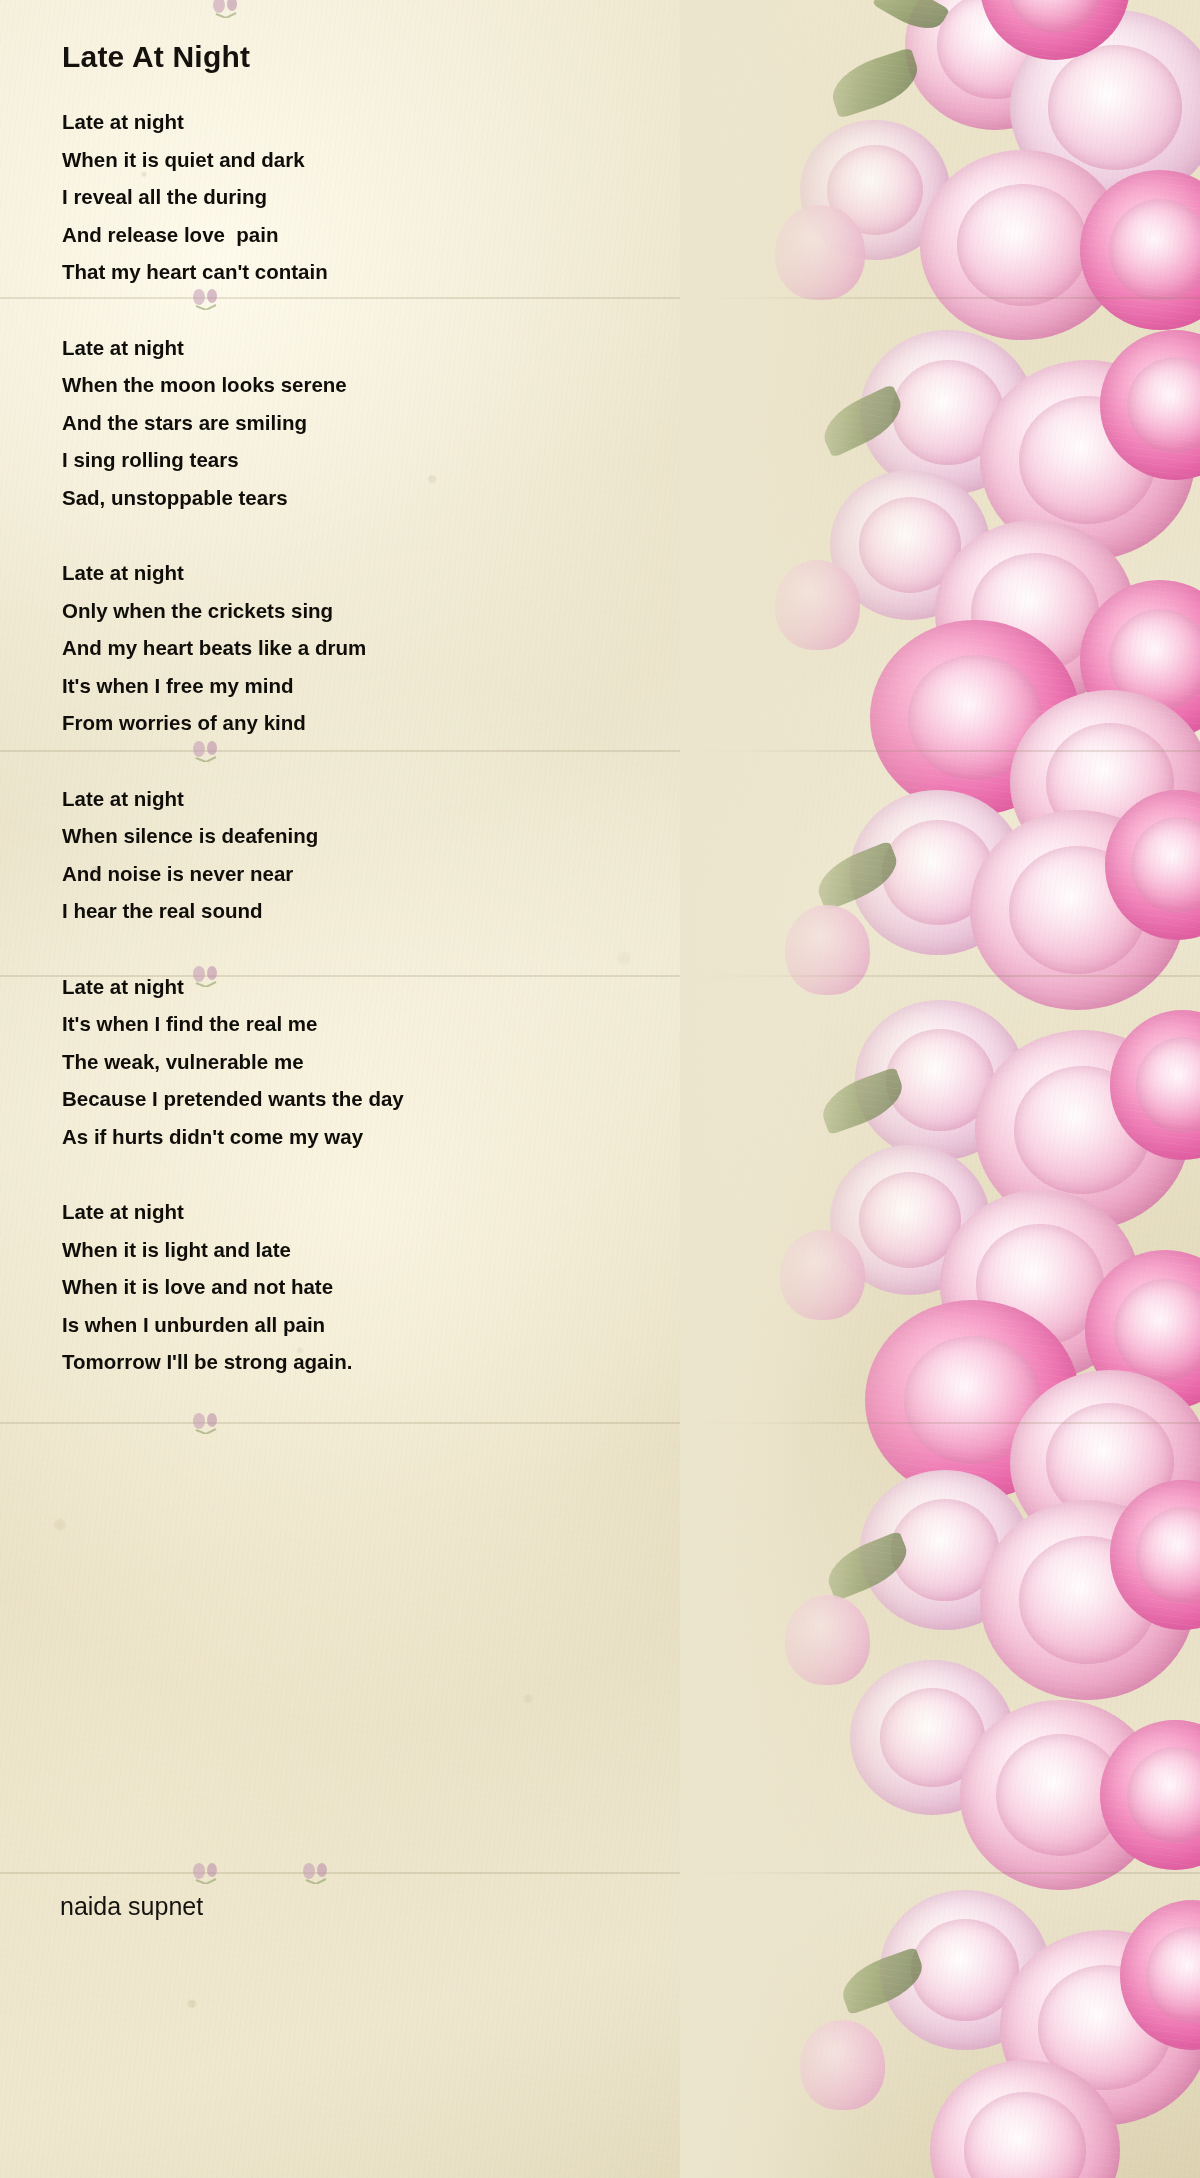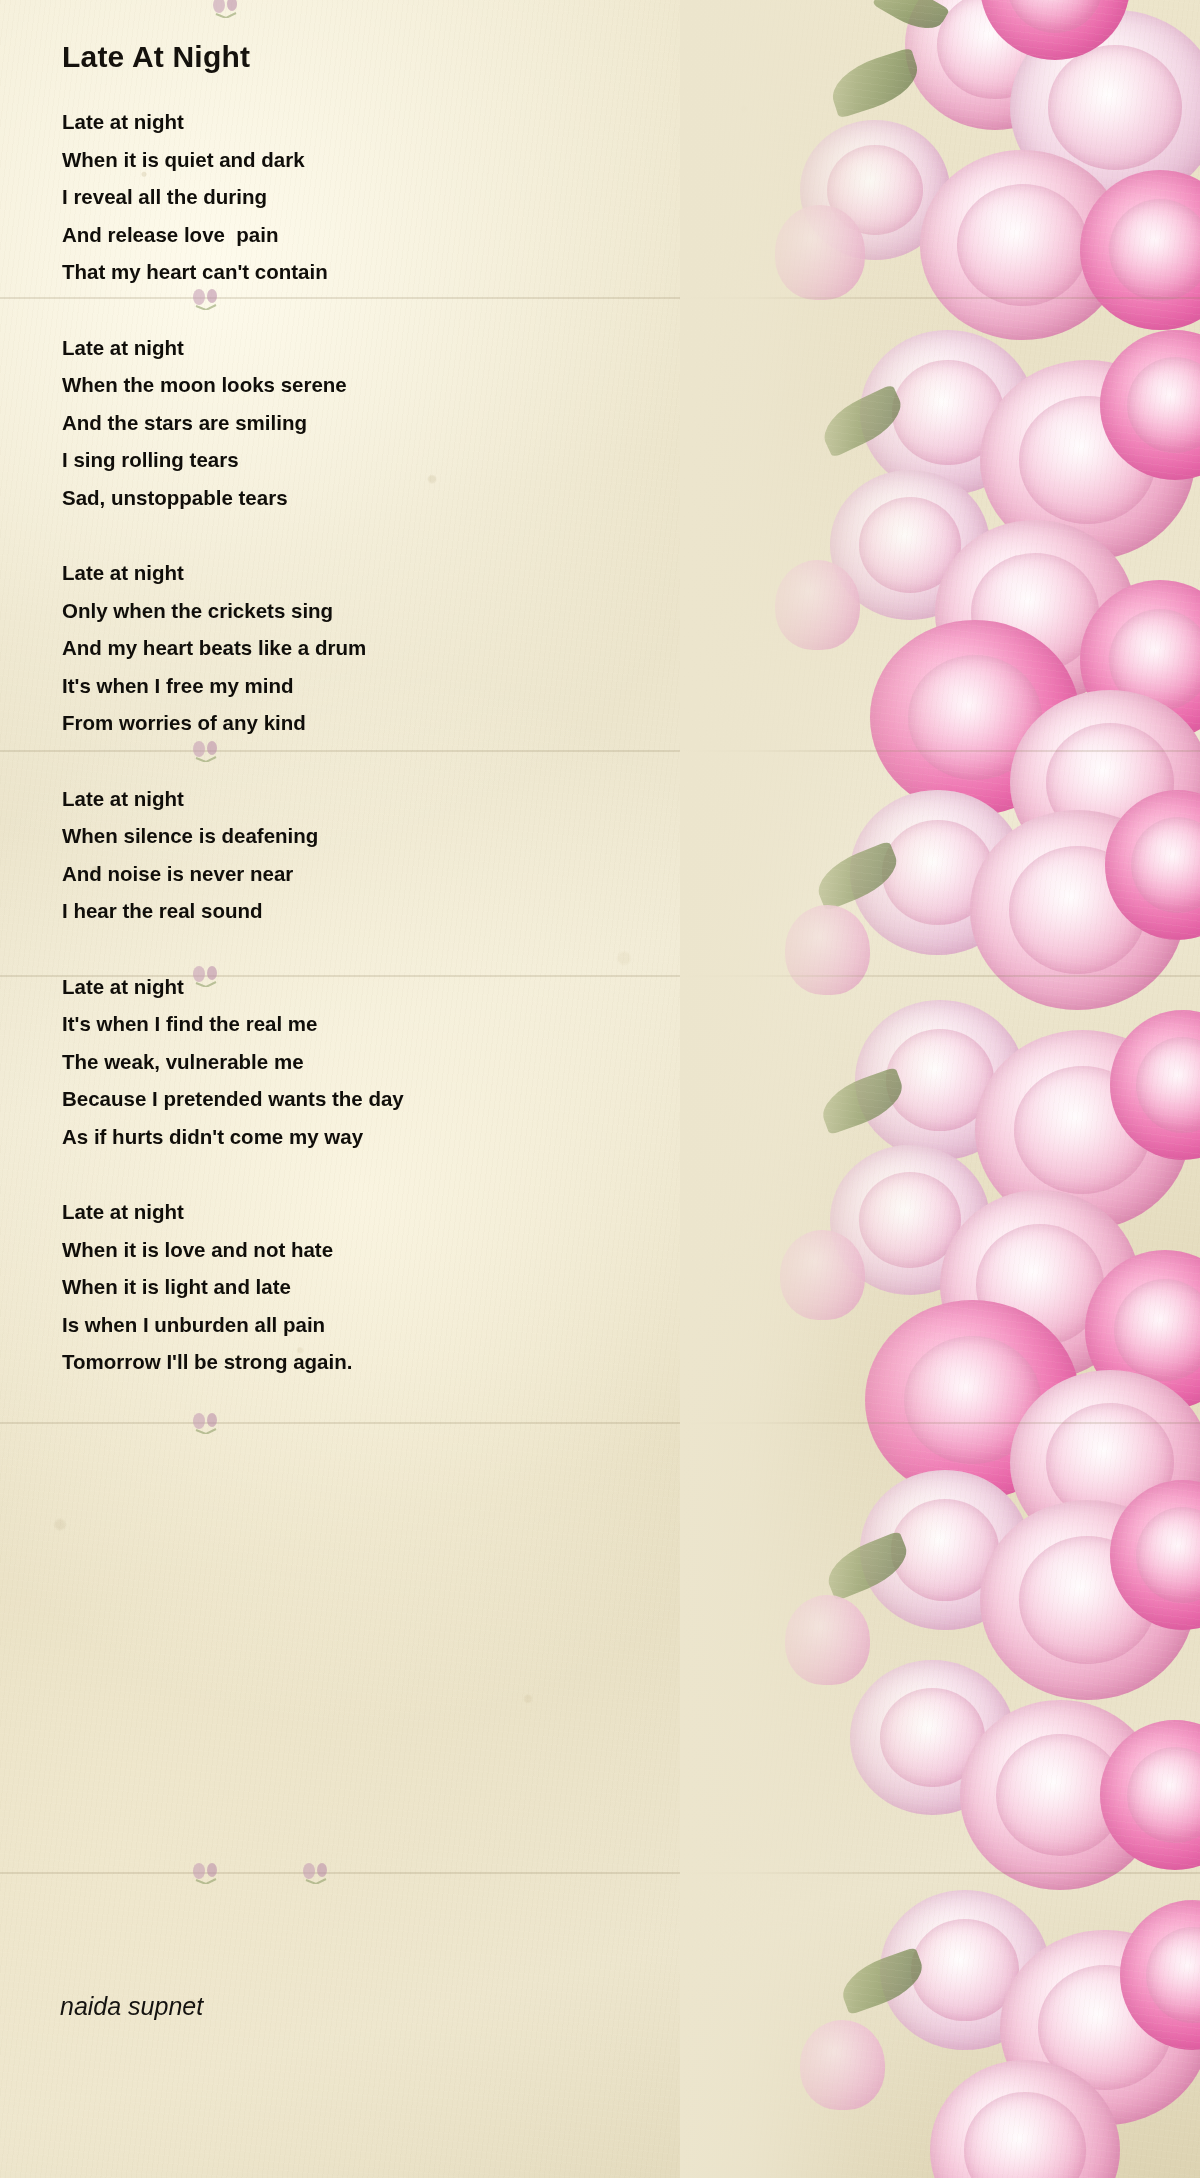--- a/index.html
+++ b/index.html
@@ -155,23 +155,22 @@
   .line {
     font-size: 20.5px;
     font-weight: bold;
     color: #100e0a;
     line-height: 37.5px;
     white-space: pre;
   }
   .author {
     position: absolute;
     left: 60px;
-    top: 1992px;
+    top: 1892px;
     font-size: 25px;
-    font-style: italic;
     color: #151310;
     z-index: 8;
     font-family: "Liberation Sans", sans-serif;
   }
 </style>
 </head>
 <body>
 
 <div class="page">
 
@@ -331,22 +330,22 @@
       <div class="stanza">
         <div class="line">Late at night</div>
         <div class="line">It's when I find the real me</div>
         <div class="line">The weak, vulnerable me</div>
         <div class="line">Because I pretended wants the day</div>
         <div class="line">As if hurts didn't come my way</div>
       </div>
 
       <div class="stanza">
         <div class="line">Late at night</div>
+        <div class="line">When it is light and late</div>
         <div class="line">When it is love and not hate</div>
-        <div class="line">When it is light and late</div>
         <div class="line">Is when I unburden all pain</div>
         <div class="line">Tomorrow I'll be strong again.</div>
       </div>
     </div>
   </div>
 
   <div class="author">naida supnet</div>
 </div>
 
 </body></html>

